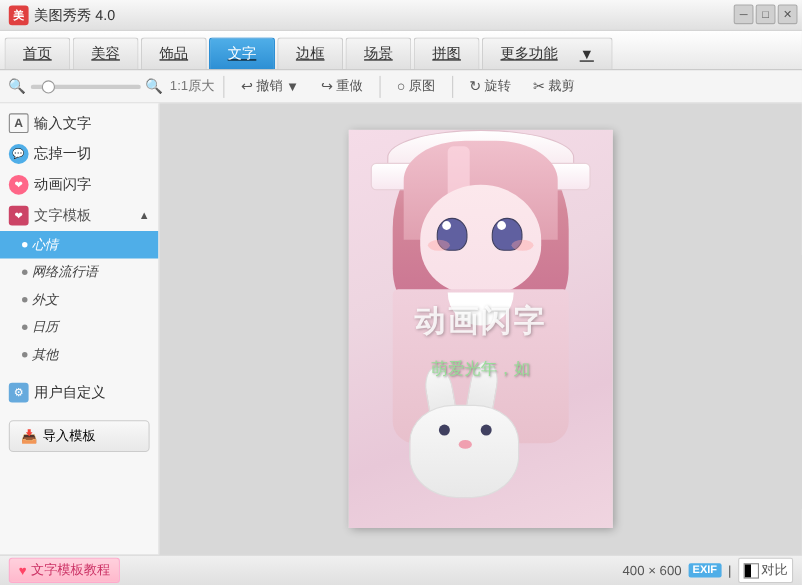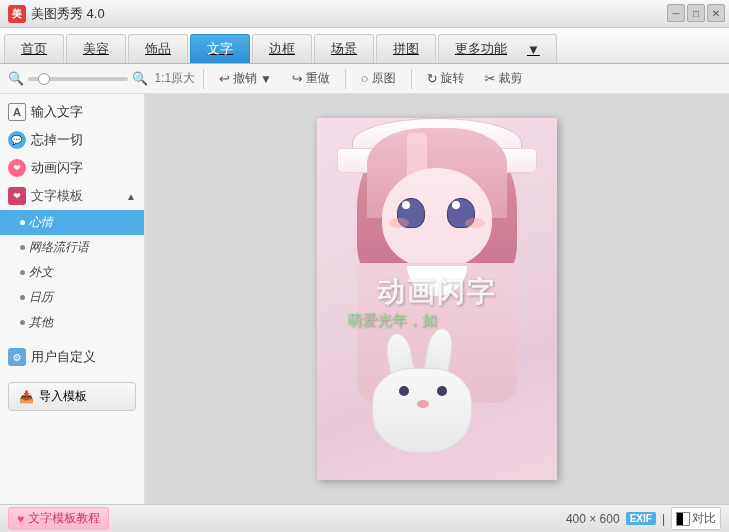--- a/index.html
+++ b/index.html
@@ -352,22 +352,23 @@
       font-size: 28px;
       font-weight: bold;
       color: rgba(255,255,255,0.85);
       text-shadow: 1px 1px 3px rgba(0,0,0,0.3);
       letter-spacing: 2px;
       font-family: 'Microsoft YaHei', sans-serif;
       z-index: 10;
     }
     .canvas-text-sub {
       position: absolute;
-      top: 193px; left: 30px;
+      top: 208px; left: 30px;
       width: 180px;
+      text-align: center;
       font-size: 15px;
       color: rgba(150,220,150,0.95);
       text-shadow: 1px 1px 2px rgba(0,0,0,0.4);
       font-family: 'Microsoft YaHei', sans-serif;
       z-index: 10;
     }
 
     
     #status-bar {
       height: 28px;

